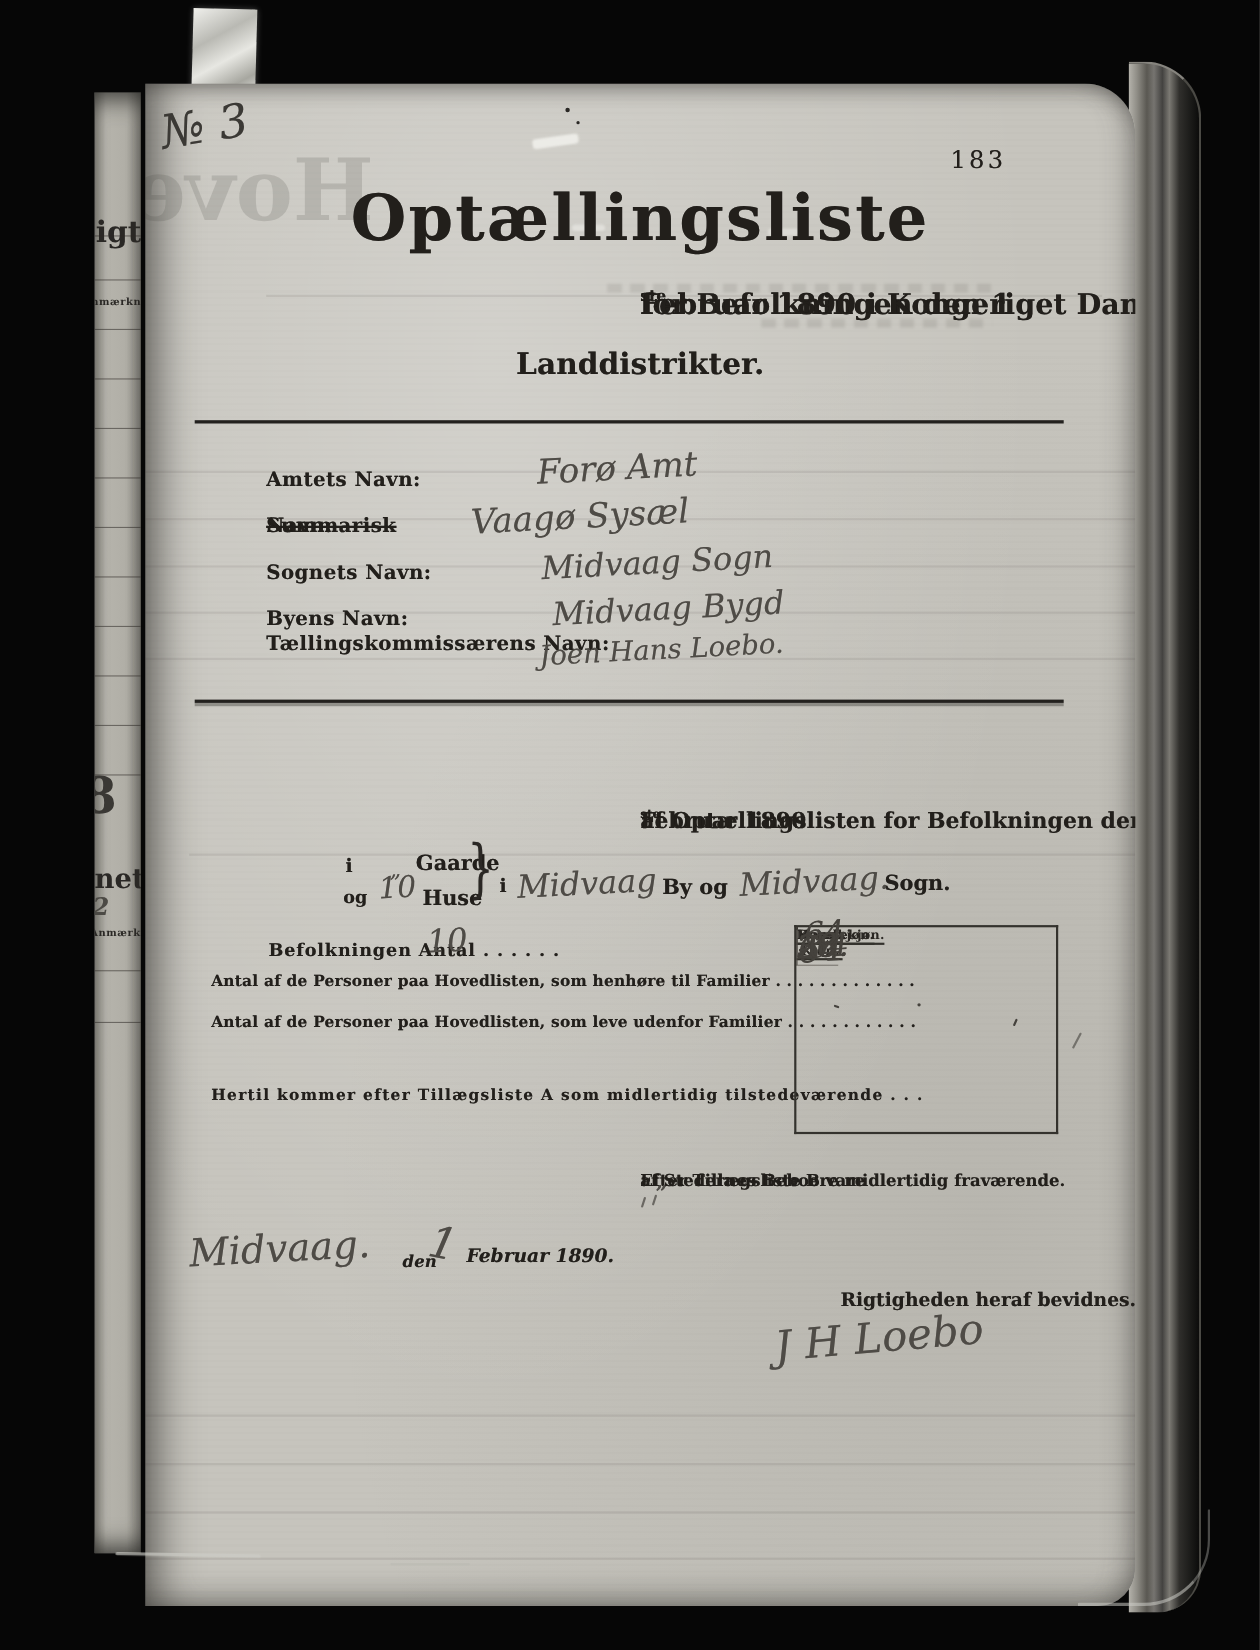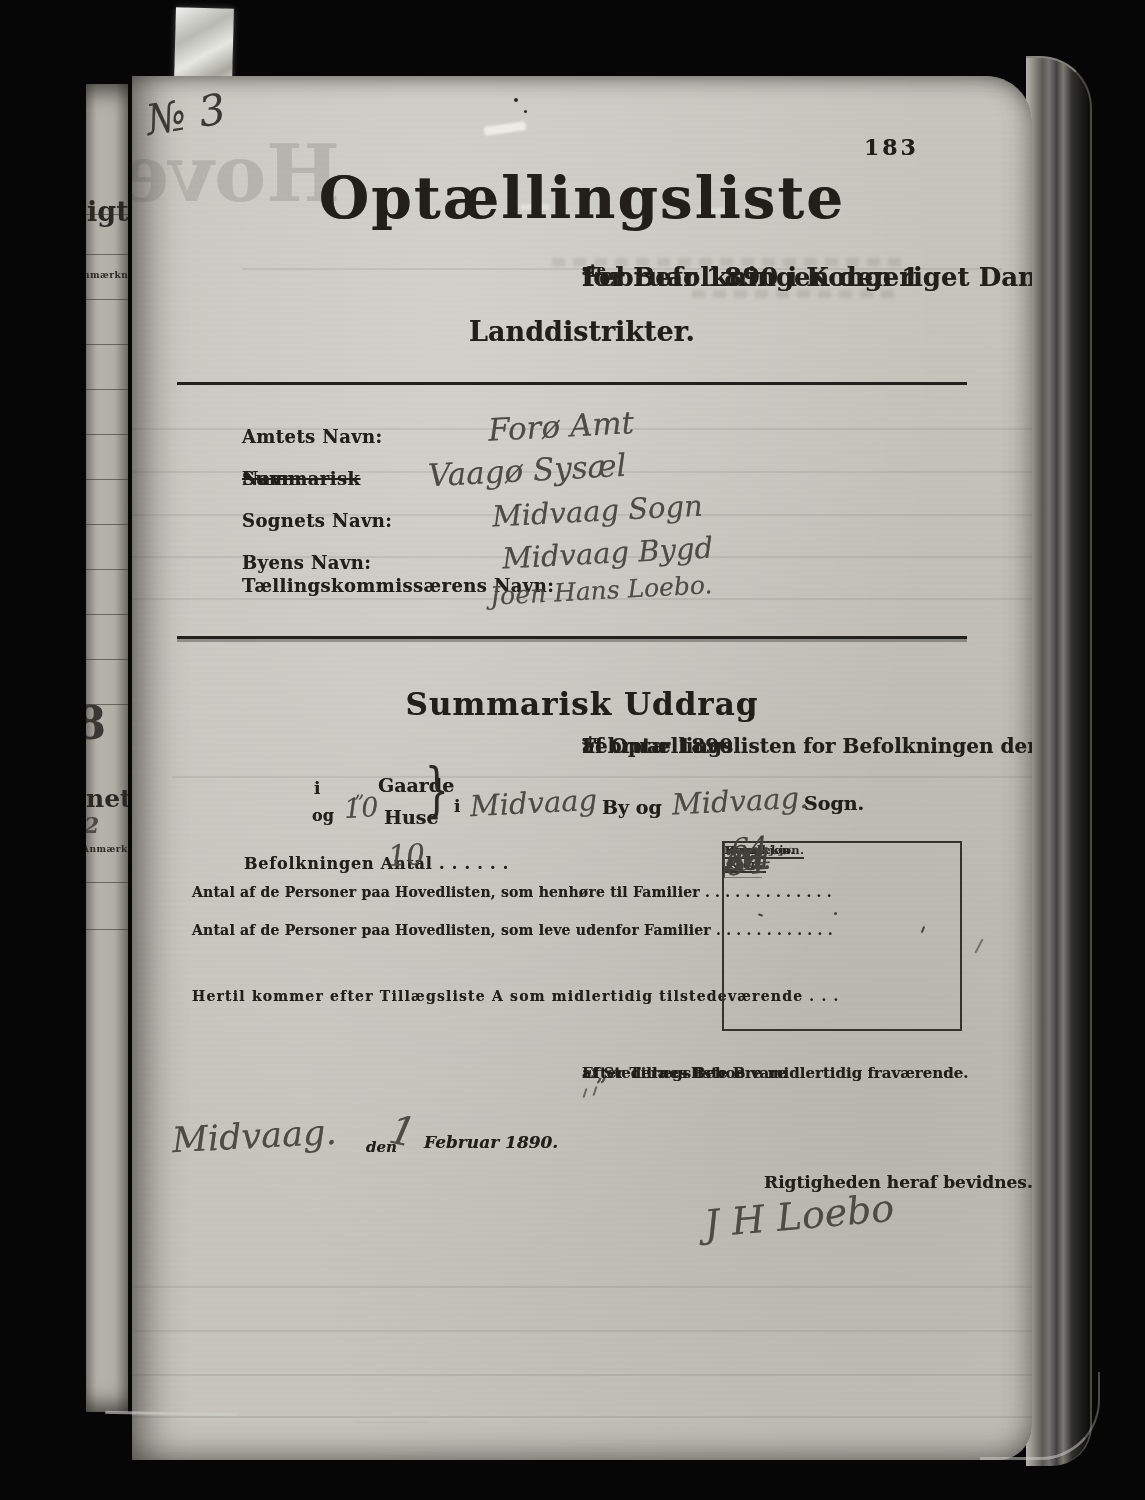--- a/index.html
+++ b/index.html
@@ -50,21 +50,21 @@
   .ink-dot{background:#2a2825;border-radius:50%;}
 
   
   .print{color:#221f1b;white-space:nowrap;text-shadow:0 0 .5px rgba(20,18,15,.55);}
   .b{font-weight:bold;}
   .center{left:0;width:900px;text-align:center;}
   .hw{font-style:italic;color:#4e4b46;white-space:nowrap;transform:rotate(-3deg);
       text-shadow:0 0 .4px rgba(60,56,50,.4);}
 
   .no3{left:14px;top:14px;font-size:42px;transform:rotate(-9deg);color:#3b3935;}
-  .pagenum{left:732px;top:58px;font-size:22px;letter-spacing:3px;font-weight:bold;}
+  .pagenum{left:732px;top:58px;font-size:22px;letter-spacing:3px;font-weight:normal;}
   .title{top:88px;font-size:58px;letter-spacing:2px;}
   .sub1{top:186px;font-size:26px;}
   .sub2{top:240px;font-size:27px;}
   sup{font-size:.55em;vertical-align:super;}
   .rule{left:45px;width:790px;height:3px;background:#23211e;}
   .rule1{top:306px;} .rule2{top:560px;box-shadow:0 3px 0 rgba(35,33,30,.35);}
 
   .flabel{left:110px;font-size:18px;font-weight:bold;letter-spacing:.4px;}
   .struck{text-decoration:line-through;text-decoration-thickness:2px;}
   .fv{font-size:31px;}
@@ -172,21 +172,20 @@
     <div class="hw fv" style="left:360px;top:418px;font-size:29px">Midvaag Sogn</div>
 
     <div class="print flabel" style="top:476px">Byens Navn:</div>
     <div class="hw fv" style="left:370px;top:460px;font-size:29px">Midvaag Bygd</div>
 
     <div class="print flabel" style="top:499px">Tællingskommissærens Navn:</div>
     <div class="hw fv" style="left:358px;top:500px;font-size:25px">Joen Hans Loebo.</div>
 
     <div class="rule rule2"></div>
 
-    <div class="print b center sumhead">Summarisk Uddrag</div>
     <div class="print b center sumsub">
         <span>af Optællingslisten for Befolkningen den 1</span>
         <sup>ste</sup>
         <span> Februar 1890</span>
       </div>
 
     <div class="print cnt" style="left:182px;top:702px;font-size:17px">i</div>
     <div class="hw" style="left:222px;top:702px;font-size:20px">„</div>
     <div class="print cnt" style="left:246px;top:698px">Gaarde</div>
     <div class="print cnt" style="left:180px;top:730px;font-size:16px">og</div>

